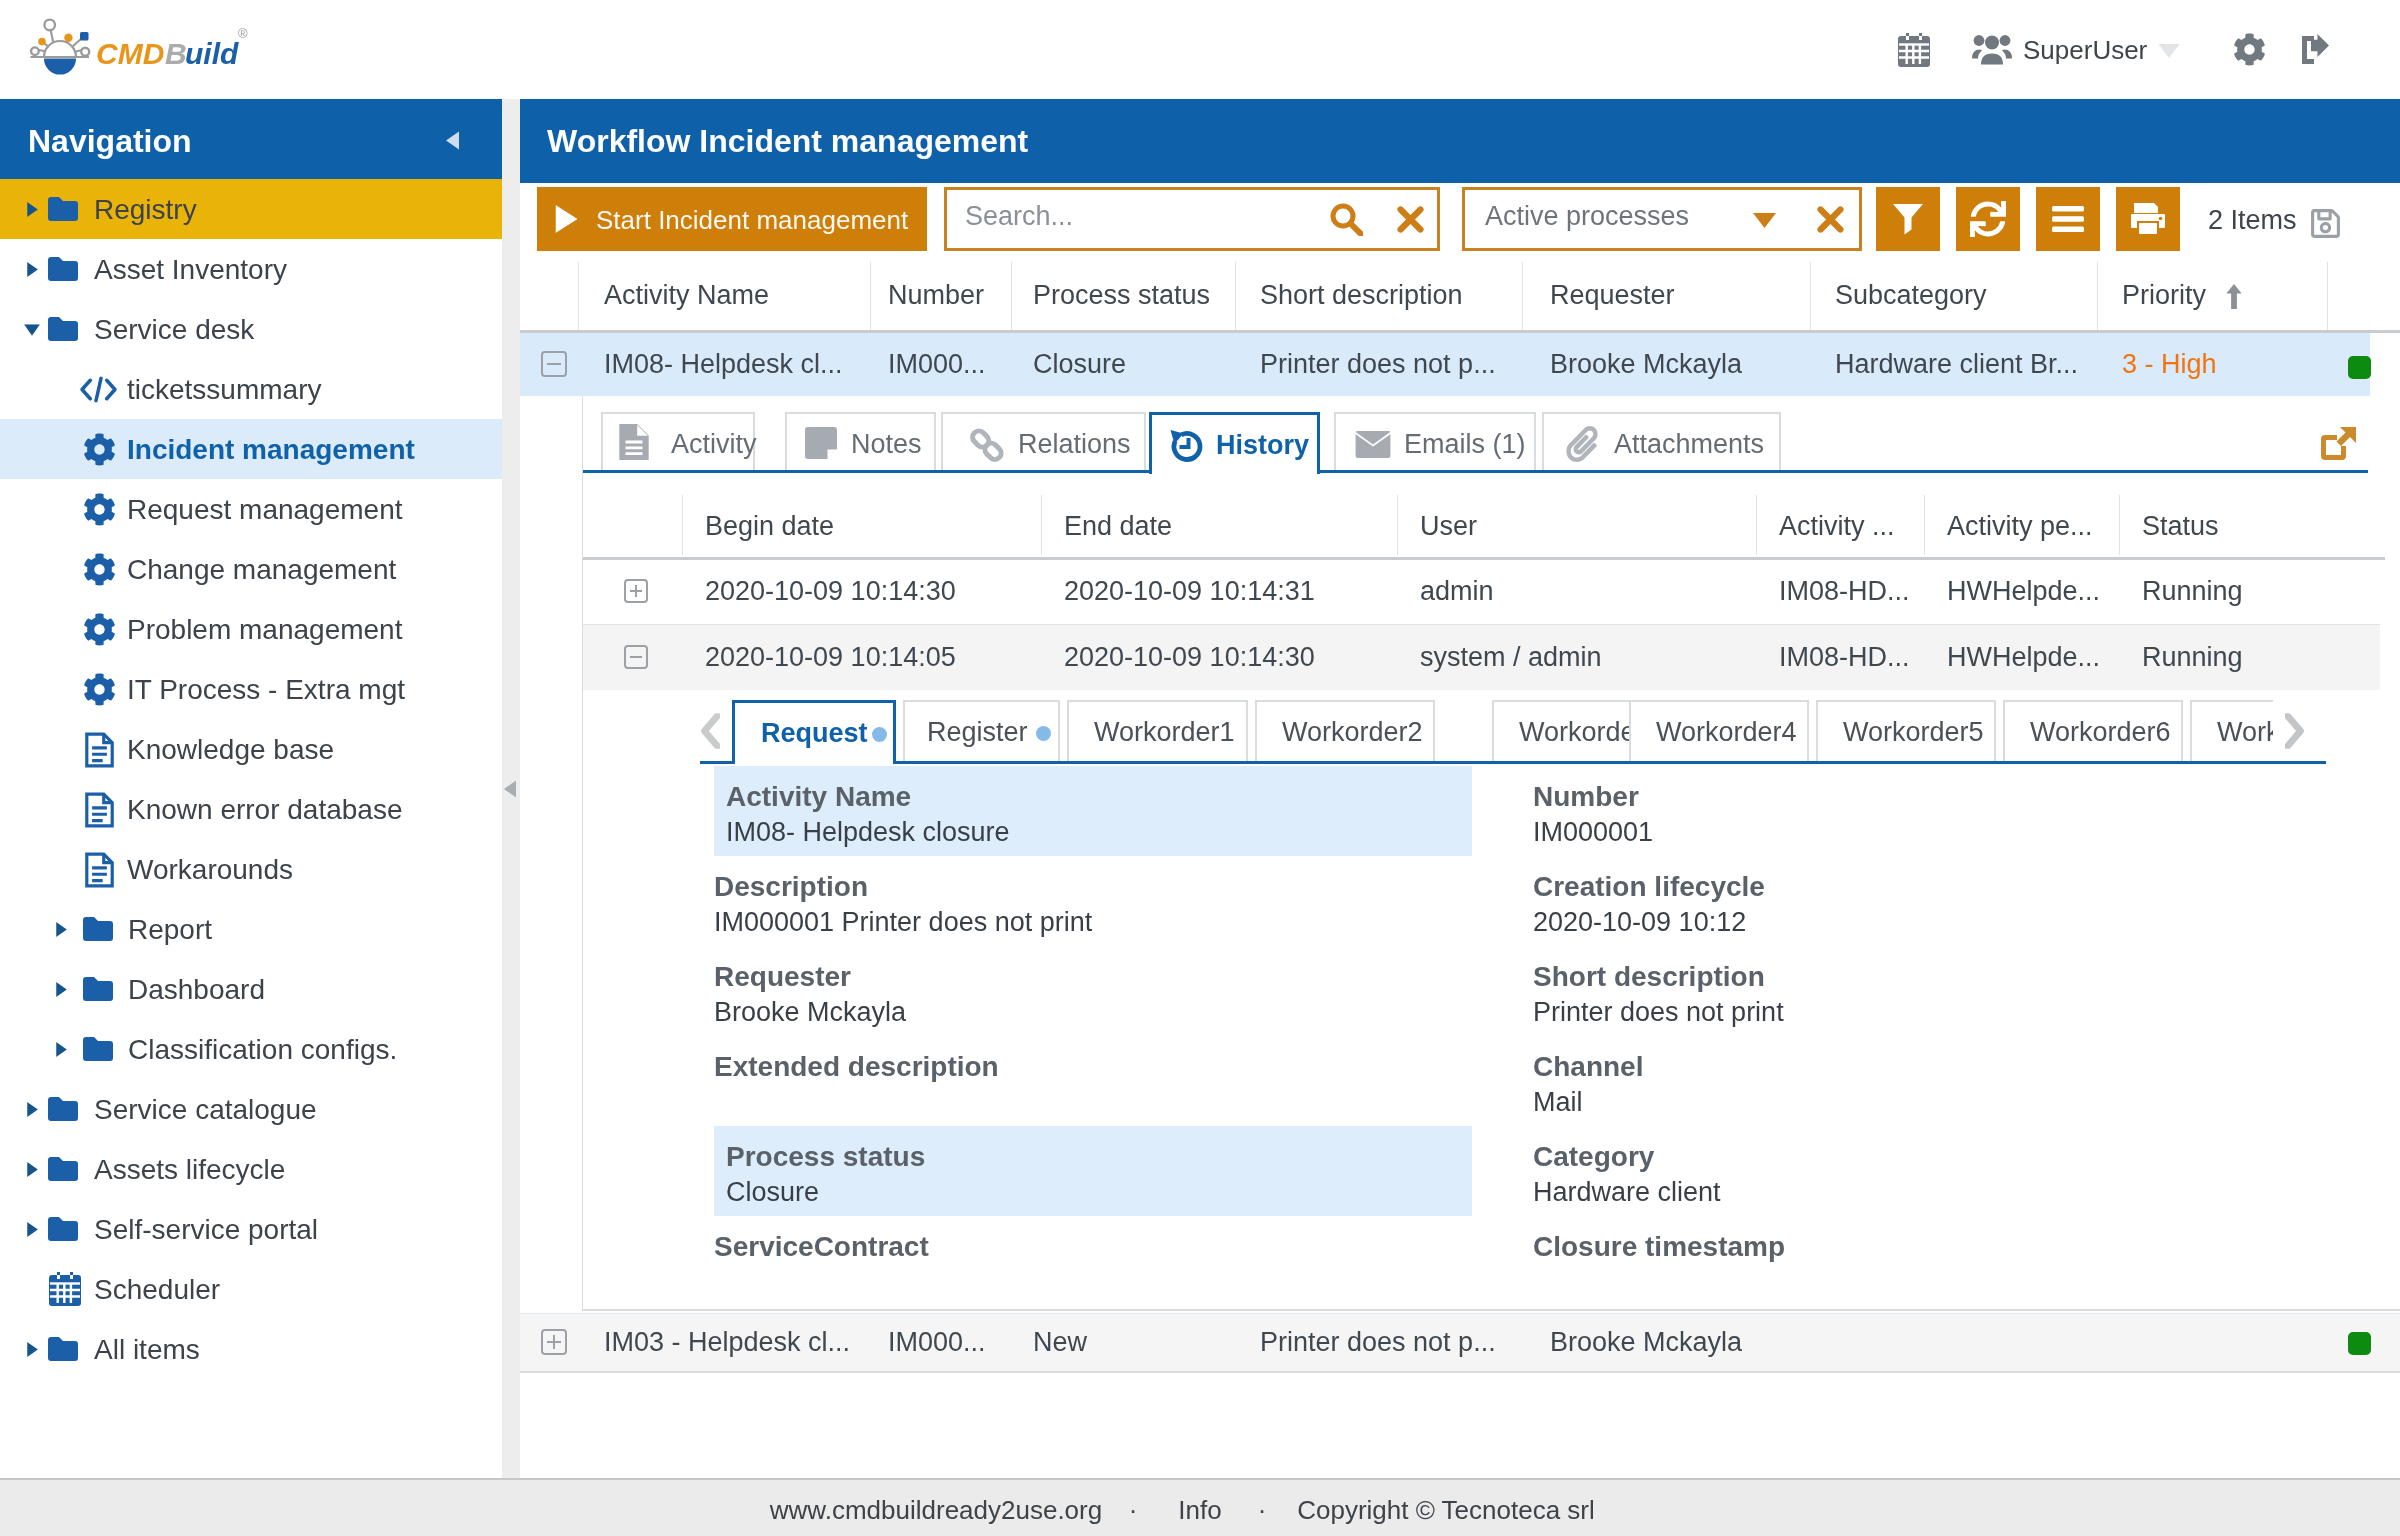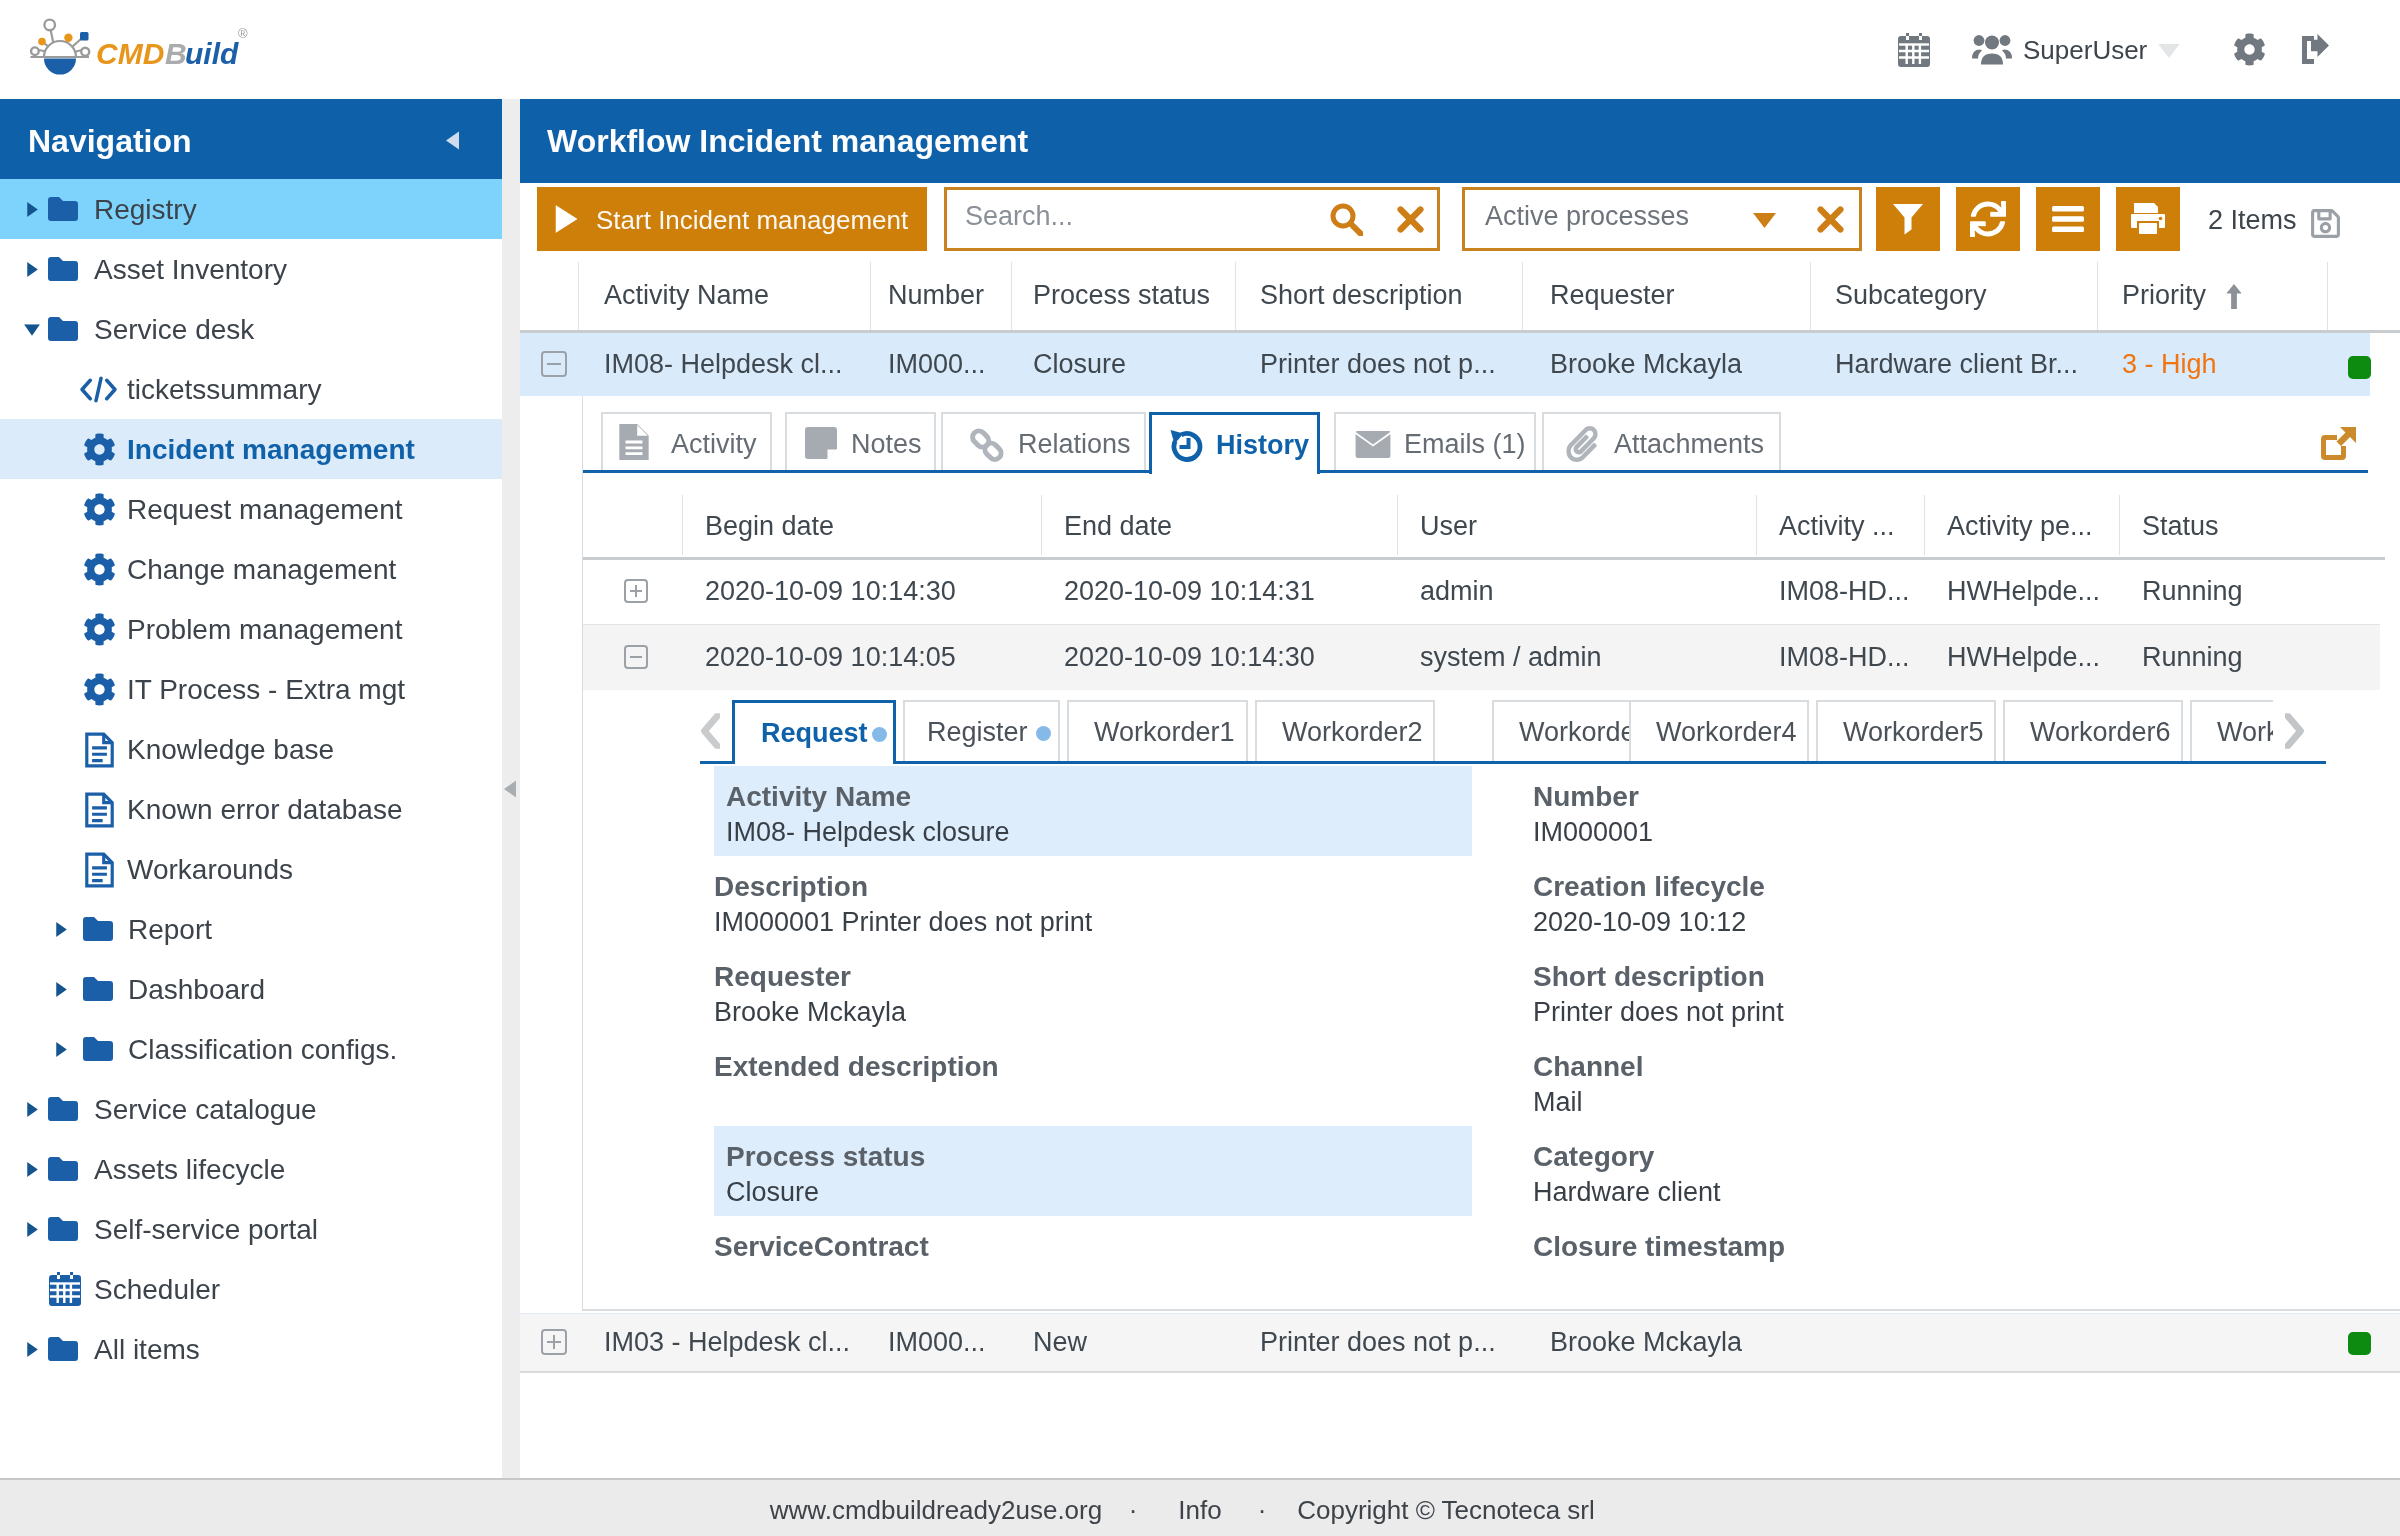--- a/index.html
+++ b/index.html
@@ -224,21 +224,21 @@
 
 <div class="abs" id="sidebar"></div>
 <div class="abs blue" id="navhdr">
     <span class="t">Navigation</span>
   <svg style="position:absolute;left:446px;top:31px" width="13" height="21" viewBox="0 0 10 14" fill="#cfdced">
       <path d="M10 0 L0 7 L10 14 z"></path>
     </svg>
 </div>
 <div class="abs" id="menu">
 
-<div class="menurow" style="top:179px;background:#7dd3fc">
+<div class="menurow" style="top:179px;background:#eab308">
   <svg style="position:absolute;left:27px;top:23px" width="11" height="15" viewBox="0 0 10 14" fill="#15558f">
         <use href="#i-tri-r"></use>
       </svg>
   <svg style="position:absolute;left:47px;top:17px" width="32" height="26" viewBox="0 0 32 26" fill="#1b5fa8">
         <use href="#i-folder"></use>
       </svg>
   <span class="lbl" style="left:94px">Registry</span>
     </div>
 <div class="menurow" style="top:239px">
   <svg style="position:absolute;left:27px;top:23px" width="11" height="15" viewBox="0 0 10 14" fill="#15558f">
@@ -485,21 +485,21 @@
   <div class="gtext" style="left:1550px;top:1327px">Brooke Mckayla</div>
   <div class="greensq" style="left:2348px;top:1332px"></div>
 </div>
 
 <div class="abs" id="detail">
 
   <div class="abs" style="left:582px;top:396px;width:1px;height:915px;background:#dadde0"></div>
   <div class="abs" style="left:582px;top:1309px;width:1818px;height:2px;background:#dadde0"></div>
 
   <div class="abs" style="left:583px;top:470px;width:1785px;height:3px;background:#0f62aa"></div>
-  <div class="tab" style="left:601px;width:171px">
+  <div class="tab" style="left:601px;width:154px">
     <svg style="position:absolute;left:16px;top:10px" width="30" height="36" viewBox="0 0 28 34" fill="#a6abb1">
         <use href="#i-filealt"></use>
       </svg>
     <span class="t" style="left:68px">Activity</span>
     </div>
   <div class="tab" style="left:785px;width:151px">
     <svg style="position:absolute;left:18px;top:13px" width="32" height="32" viewBox="0 0 32 32" fill="#a6abb1">
         <use href="#i-note"></use>
       </svg>
     <span class="t" style="left:64px">Notes</span>

